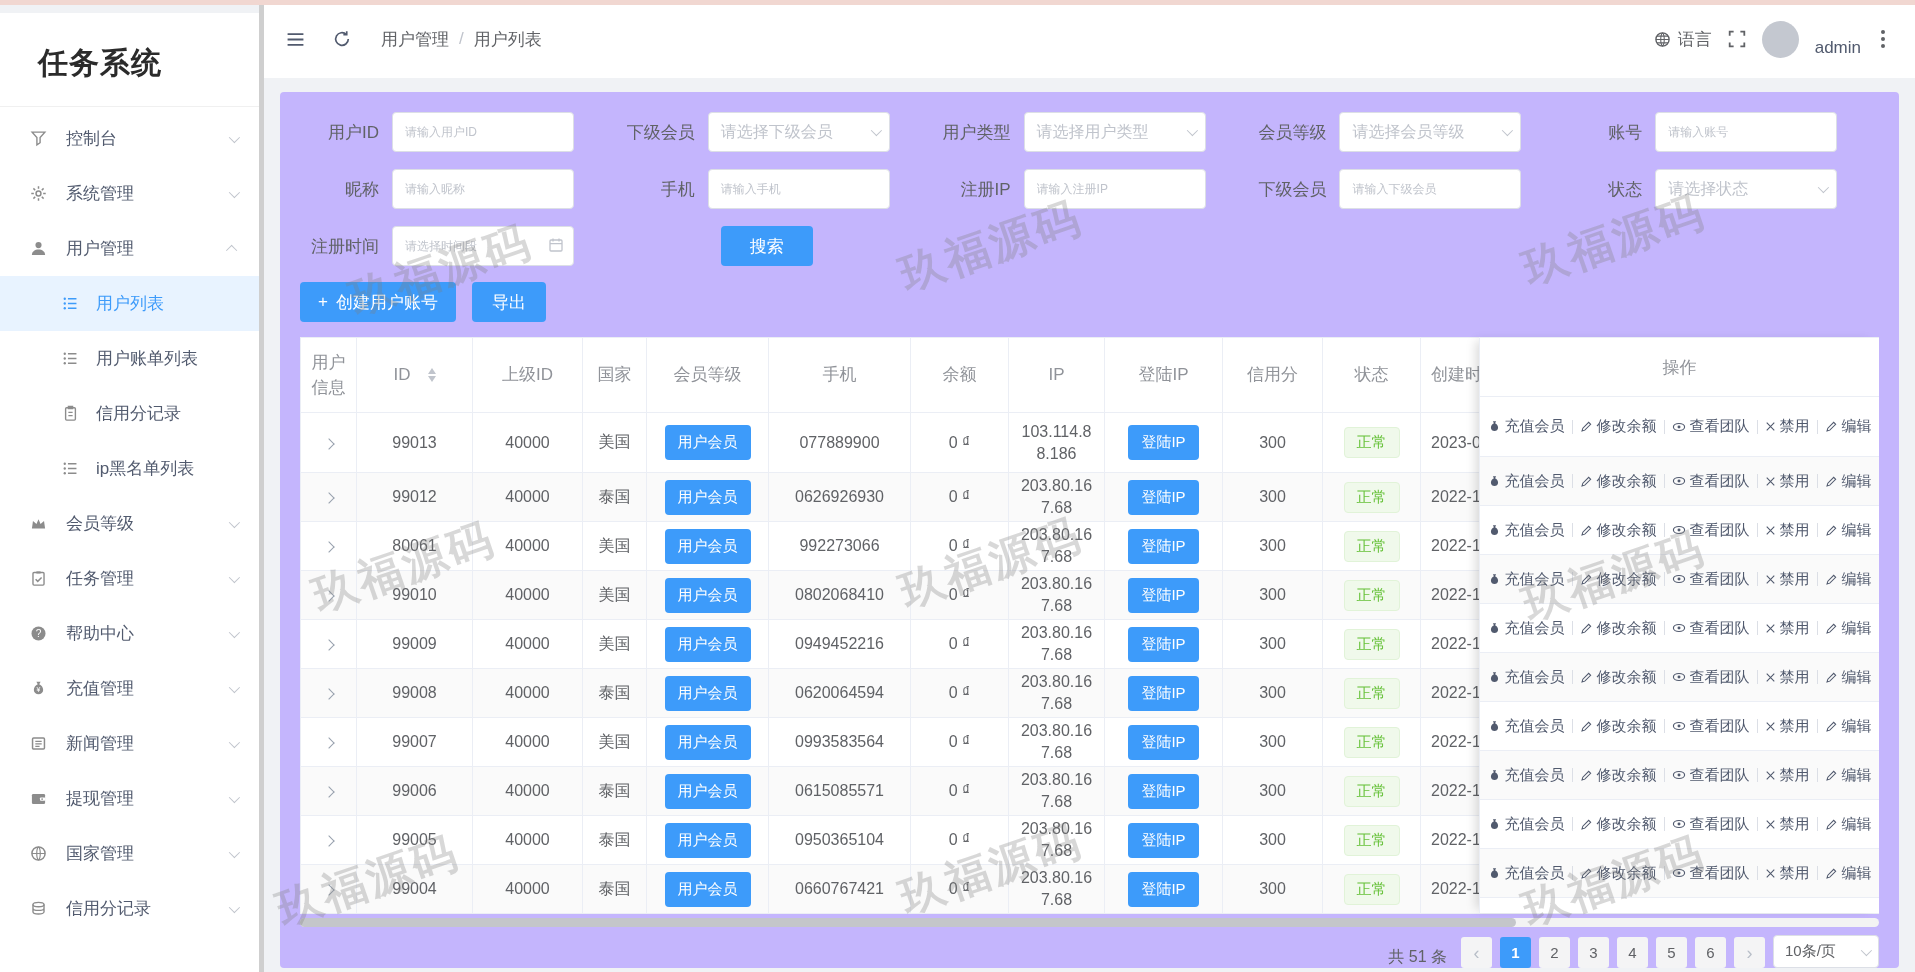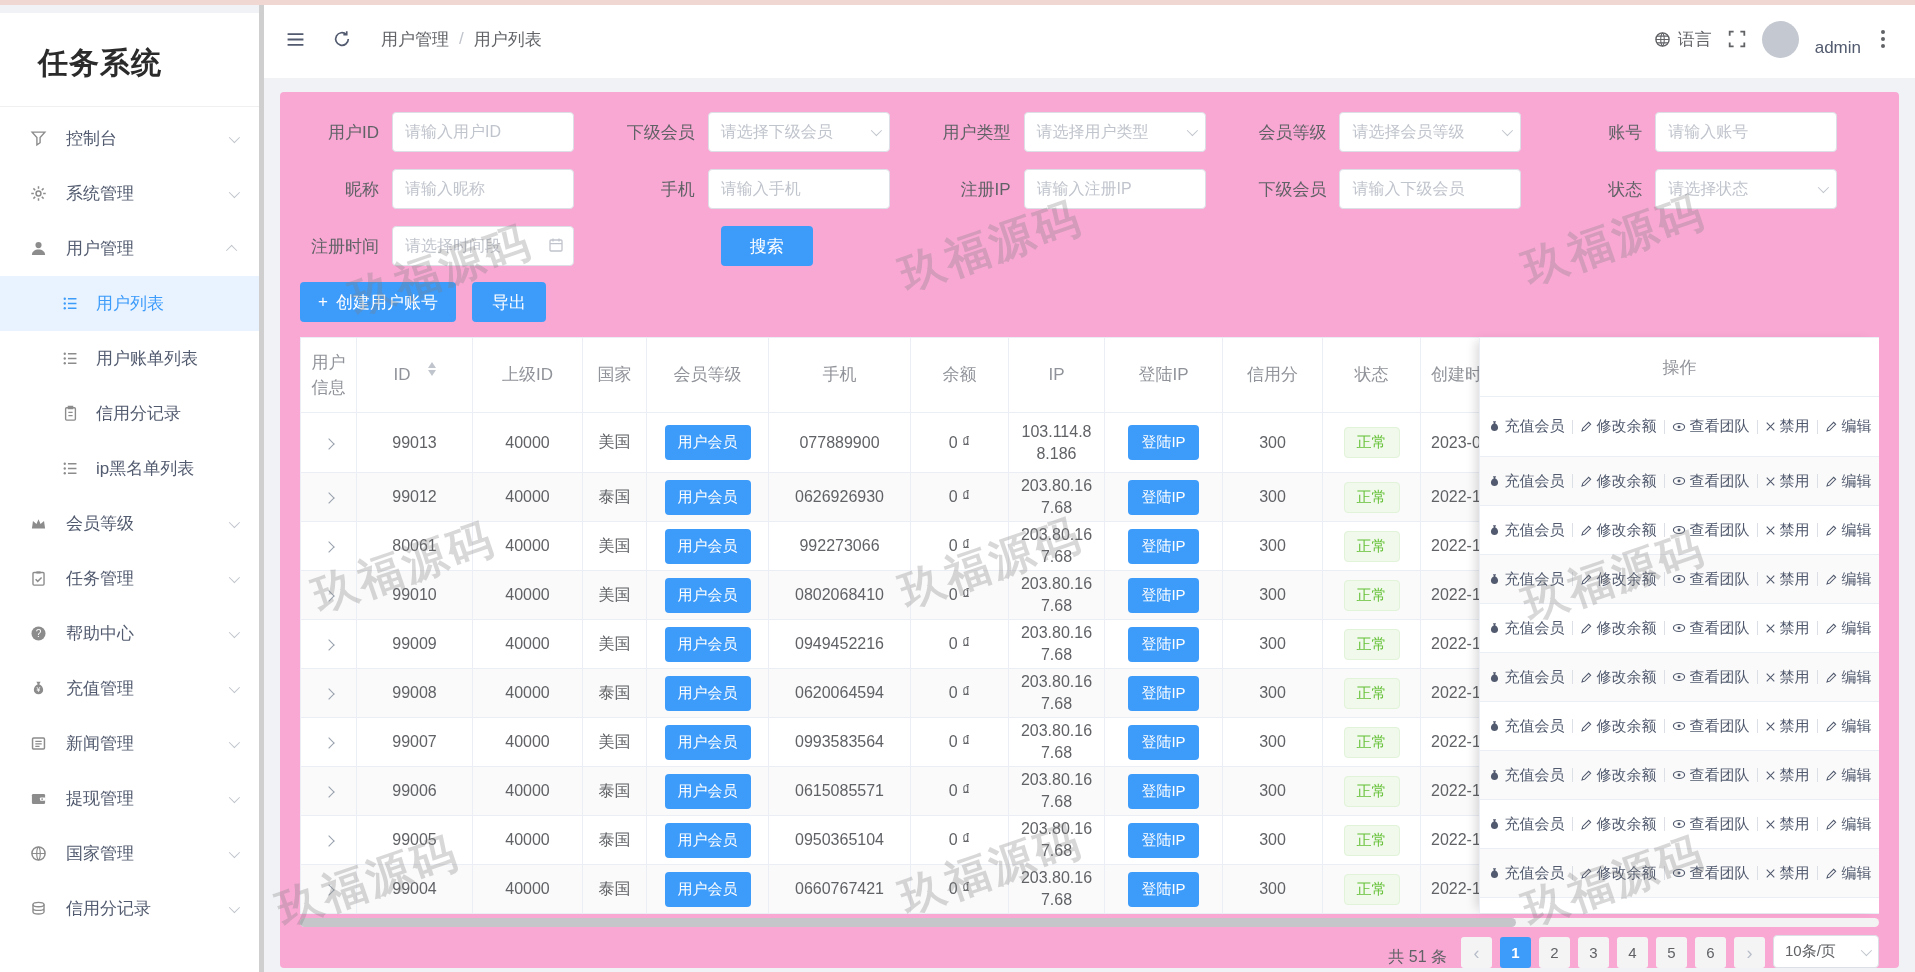--- a/index.html
+++ b/index.html
@@ -32,27 +32,27 @@
   .breadcrumb { font-size:17px; color:#606266; display:flex; gap:10px; align-items:center; }
   .breadcrumb .sep { color:#c0c4cc; }
   .tb-right { margin-left:auto; display:flex; align-items:center; gap:16px; }
   .lang { display:flex; align-items:center; gap:7px; font-size:17px; color:#606266; cursor:pointer; }
   .avatar { width:37px; height:37px; border-radius:50%; background:#c4c8d0; }
   .username { font-size:17px; color:#515a6e;margin-top:17px; }
   .kebab { display:flex; flex-direction:column; gap:3px; cursor:pointer; padding:4px; }
   .kebab i { width:4px; height:4px; border-radius:50%; background:#606266; }
 
   .content { position:absolute; top:78px; left:0; right:0; bottom:0; background:#f0f2f5; padding:14px 16px; }
-  .card { background:#f9a8d4; border-radius:4px; padding:12px 20px 10px; height:876px; position:relative; }
+  .card { background:#c4b5fd; border-radius:4px; padding:12px 20px 10px; height:876px; position:relative; }
 
   
   .filter-grid { display:grid; grid-template-columns:repeat(5,1fr); row-gap:17px; padding-top:8px; }
   .f-cell { display:flex; align-items:center; height:40px; }
   .f-label { width:92px; text-align:right; font-size:17px; color:#606266; padding-right:13px; white-space:nowrap; }
-  .f-input { width:182px; height:40px; border:1px solid #dcdfe6; border-radius:4px; padding:0 12px; font-size:16px; color:#606266; outline:none; font-family:inherit; }
+  .f-input { width:182px; height:40px; border:1px solid #dcdfe6; border-radius:4px; padding:0 12px; font-size:12px; color:#606266; outline:none; font-family:inherit; }
   .f-input::placeholder { color:#c0c4cc; }
   .f-select { width:182px; height:40px; border:1px solid #dcdfe6; border-radius:4px; padding:0 10px 0 12px; display:flex; align-items:center; justify-content:space-between; cursor:pointer; background:#fff; }
   .f-select .ph { font-size:16px; color:#c0c4cc; }
   .f-date { position:relative; }
   .f-date .cal { position:absolute; right:10px; top:11px; color:#c0c4cc; }
   .btn { border:none; background:#3d9bfa; color:#fff; border-radius:4px; cursor:pointer; font-family:inherit; }
   .search-btn { width:92px; height:40px; font-size:17px; margin-left:105px; }
 
   .toolbar { margin-top:16px; display:flex; gap:16px; }
   .create-btn { height:40px; padding:0 18px; font-size:17px; display:flex; align-items:center; gap:8px; }
@@ -61,21 +61,21 @@
   
   .table-wrap { position:relative; margin-top:15px; }
   table { width:100%; border-collapse:collapse; table-layout:fixed; }
   th, td { border:1px solid #ebeef5; text-align:center; font-size:16px; color:#606266; overflow:hidden; }
   th { height:75px; color:#909399; font-weight:normal; font-size:17px; background:#fff; line-height:1.5; padding:0 6px; }
   td { height:49px; padding:0 6px; background:#fff; }
   tr.r-tall td { height:60px; }
   tbody tr:nth-child(even) td { background:#fafafa; }
   .ip-cell { line-height:1.35; word-break:break-all; }
   .created-cell { text-align:left; padding-left:10px; white-space:nowrap; }
-  .th-id { display:inline-flex; align-items:flex-start; gap:17px; }
+  .th-id { display:inline-flex; align-items:center; gap:17px; }
   .sort-carets { display:inline-flex; flex-direction:column; gap:2px; }
   .sort-carets i { width:0; height:0; border-left:4.5px solid transparent; border-right:4.5px solid transparent; }
   .caret-up { border-bottom:6px solid #c0c4cc; }
   .caret-down { border-top:6px solid #c0c4cc; }
   .chev-r { display:inline-block; width:8px; height:8px; border-right:1.6px solid #97a0ad; border-top:1.6px solid #97a0ad; transform:rotate(45deg); cursor:pointer; }
   .blue-btn { border:none; background:#3d9bfa; color:#fff; border-radius:4px; cursor:pointer; font-family:inherit; }
   .blue-btn.sm { font-size:15px; padding:8px 13px; white-space:nowrap; }
   .tag-success { display:inline-block; background:#f0f9eb; color:#67c23a; border:1px solid #e1f3d8; border-radius:4px; font-size:15px; padding:5px 12px; }
 
   .fixed-col { position:absolute; top:0; right:0; width:400px; height:576px; background:#fff; border-left:1px solid #ebeef5; box-shadow:-7px 0 10px -4px rgba(0,0,0,0.15); z-index:5; }

